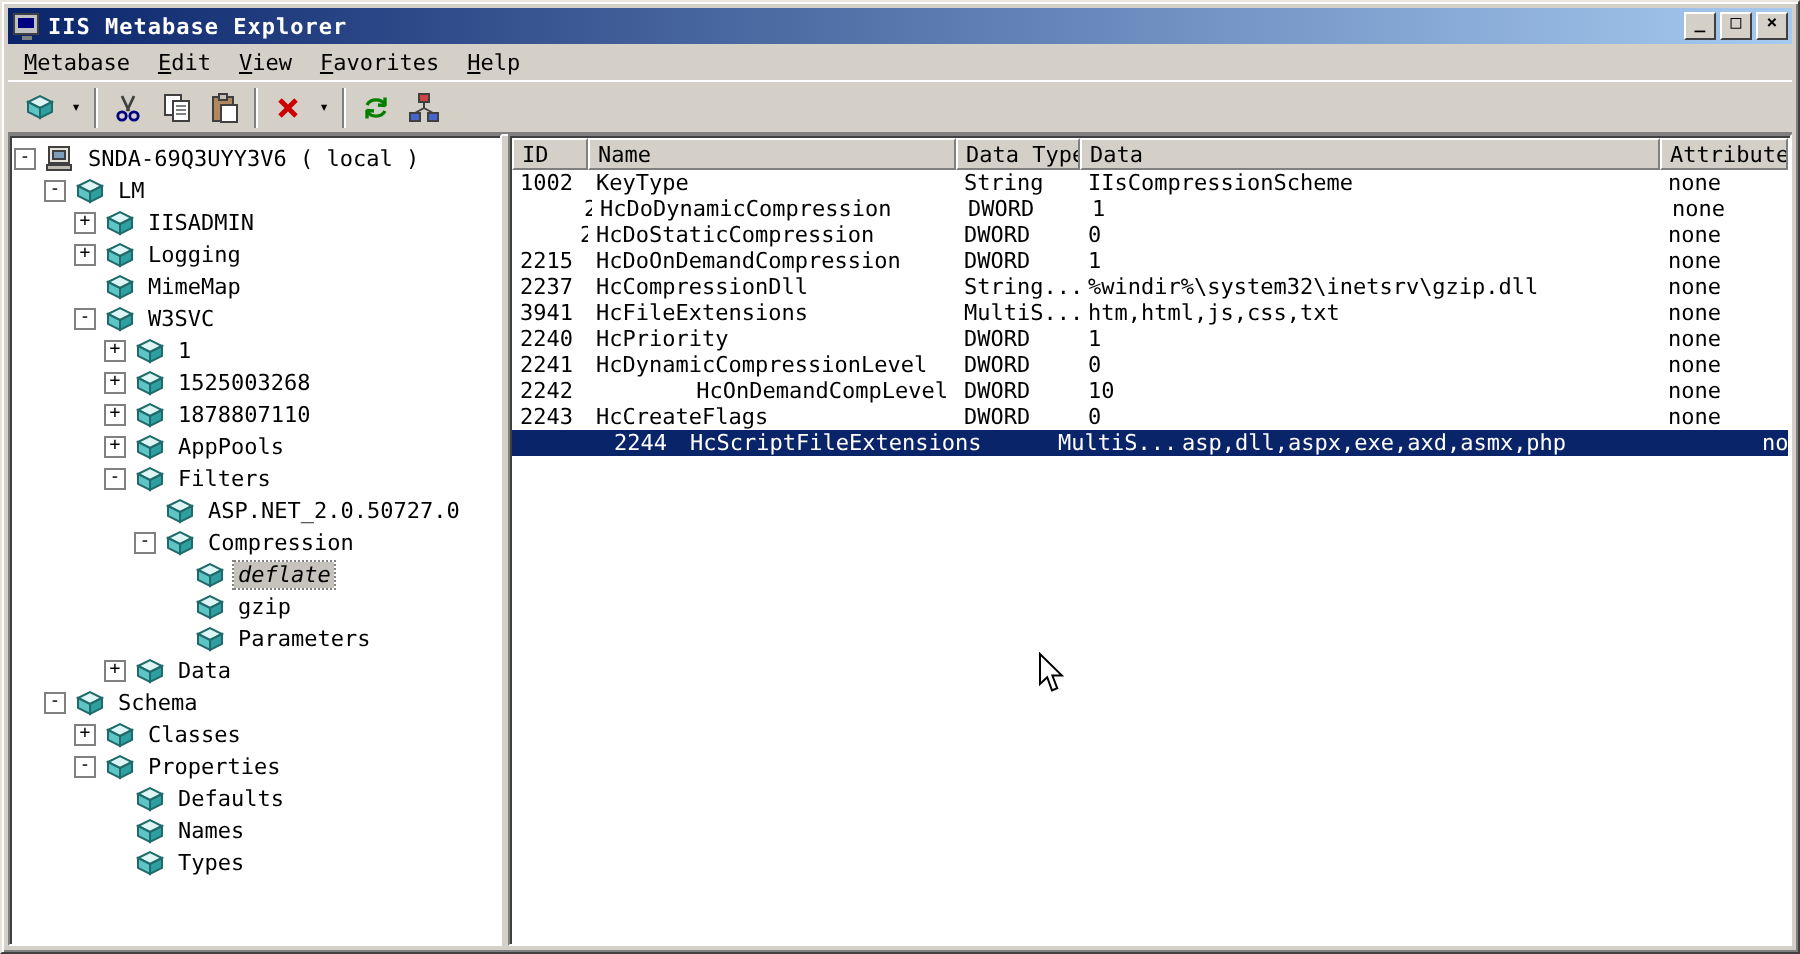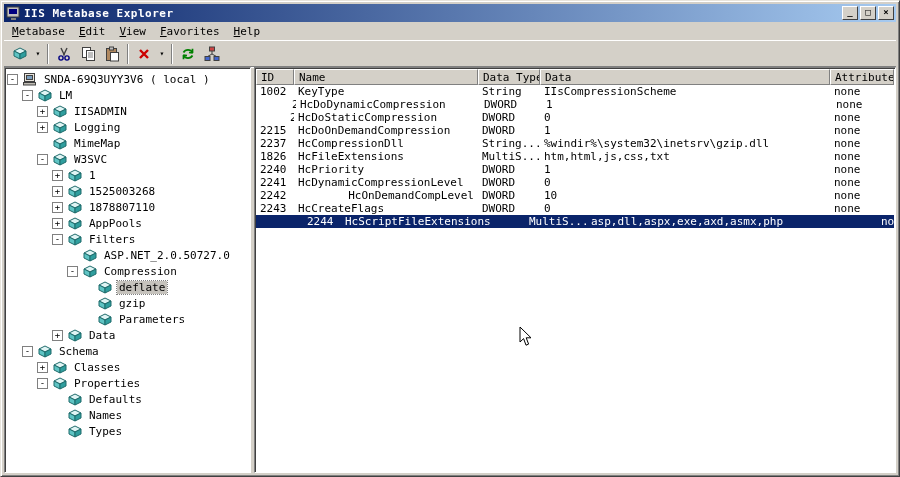--- a/index.html
+++ b/index.html
@@ -46,21 +46,21 @@
   .list-panel { flex:1; display:flex; flex-direction:column; overflow:hidden; padding:1px; }
 
   
   .trow { height:16px; display:flex; align-items:center; white-space:nowrap; cursor:default; }
   .tindent { flex:none; height:1px; }
   .tbox { flex:none; width:11px; height:11px; margin-right:4px; background:#fff;
           border:1px solid #808080; font-size:9px; line-height:9px; text-align:center; color:#000; }
   .tbox.empty { border-color:transparent; background:transparent; }
   .ticon { flex:none; width:16px; margin-right:4px; display:flex; }
   .tlabel { padding:0 2px; }
-  .tlabel.selected { background:var(--inactive-selection,#c6c3bd); outline:1px dotted #808080; }
+  .tlabel.selected { background:var(--inactive-selection,#c6c3bd); outline:1px dotted #808080;font-style:italic; }
 
   
   .list-header { flex:none; display:flex; height:16px; }
   .hcell { flex:none; height:16px; padding:1px 4px; background:var(--chrome,#d4d0c8);
            border:1px solid; border-color:#fff #808080 #808080 #fff;
            white-space:nowrap; overflow:hidden; cursor:default; }
   .list-body { flex:1; overflow:hidden; }
   .lrow { display:flex; height:13px; line-height:13px; white-space:nowrap; cursor:default; }
   .lcell { flex:none; padding:0 4px; overflow:hidden; }
   .lrow.selected { background:var(--selection,#0a246a); color:#fff; }
@@ -485,21 +485,21 @@
             <span class="lcell" style="width: 70px; flex: 1 1 0%;">none</span>
           </div>
           <div class="lrow">
             <span class="lcell" style="width: 38px;">2237</span>
             <span class="lcell" style="width: 184px;">HcCompressionDll</span>
             <span class="lcell" style="width: 62px;">String...</span>
             <span class="lcell" style="width: 290px;">%windir%\system32\inetsrv\gzip.dll</span>
             <span class="lcell" style="width: 70px; flex: 1 1 0%;">none</span>
           </div>
           <div class="lrow">
-            <span class="lcell" style="width: 38px;">1826</span>
+            <span class="lcell" style="width: 38px;">3941</span>
             <span class="lcell" style="width: 184px;">HcFileExtensions</span>
             <span class="lcell" style="width: 62px;">MultiS...</span>
             <span class="lcell" style="width: 290px;">htm,html,js,css,txt</span>
             <span class="lcell" style="width: 70px; flex: 1 1 0%;">none</span>
           </div>
           <div class="lrow">
             <span class="lcell" style="width: 38px;">2240</span>
             <span class="lcell" style="width: 184px;">HcPriority</span>
             <span class="lcell" style="width: 62px;">DWORD</span>
             <span class="lcell" style="width: 290px;">1</span>

